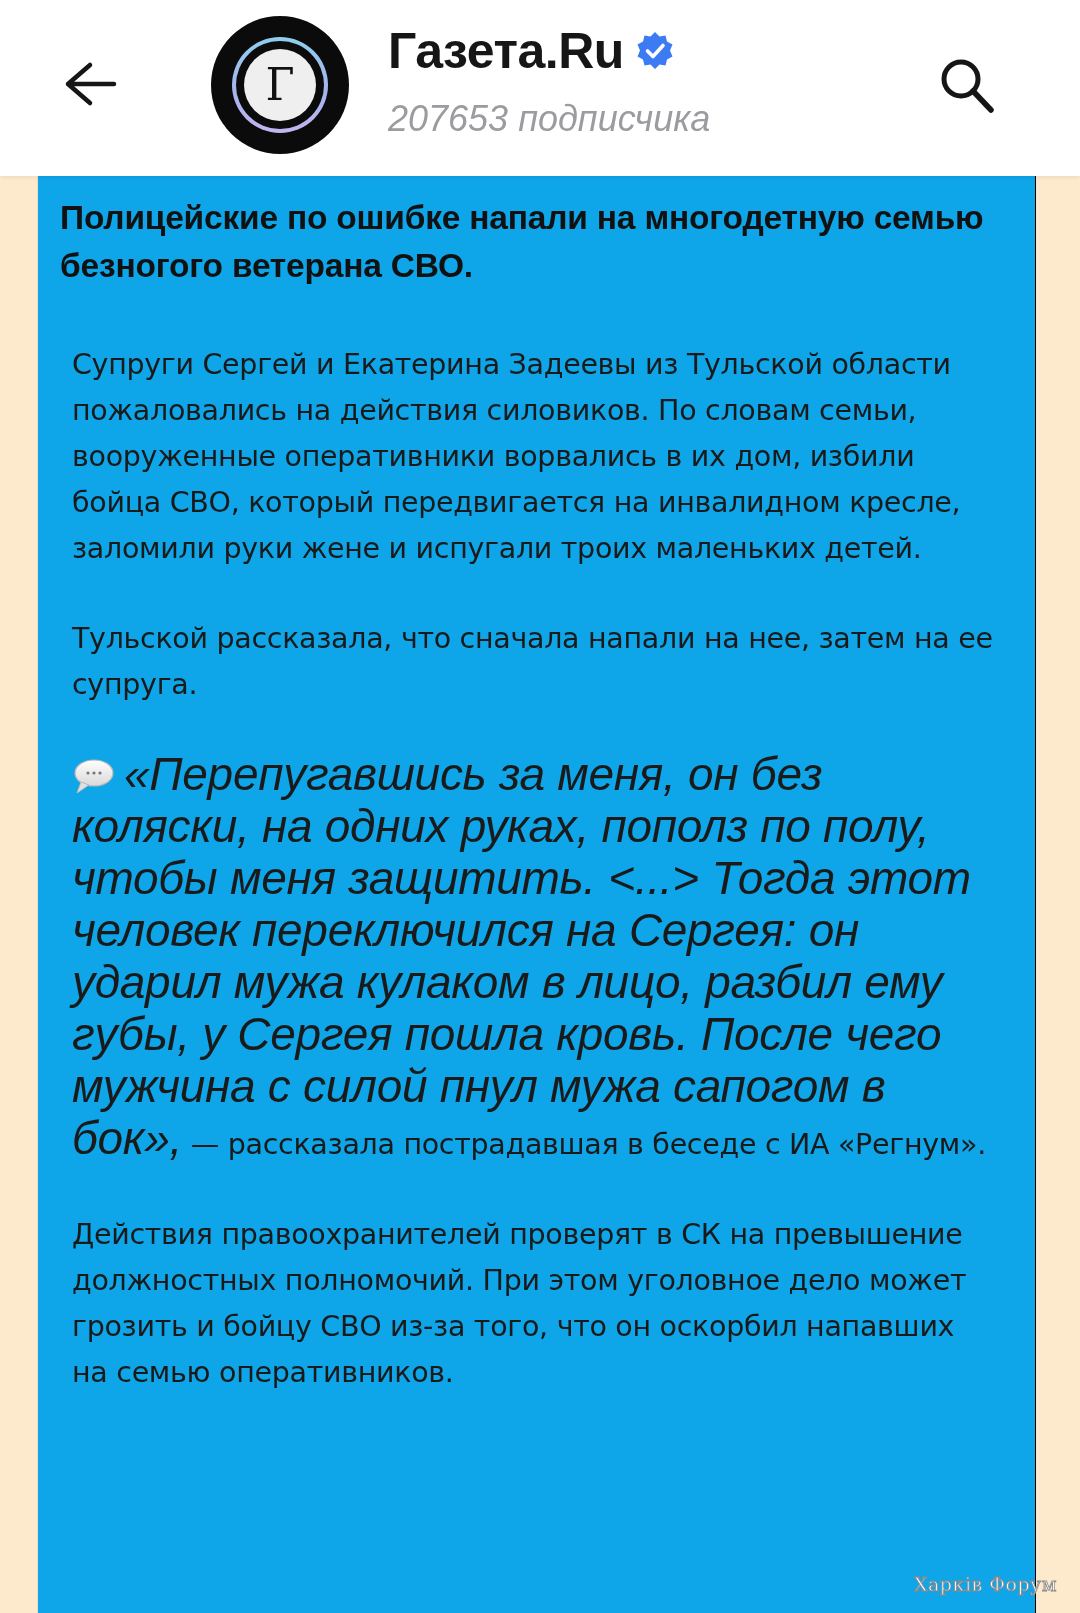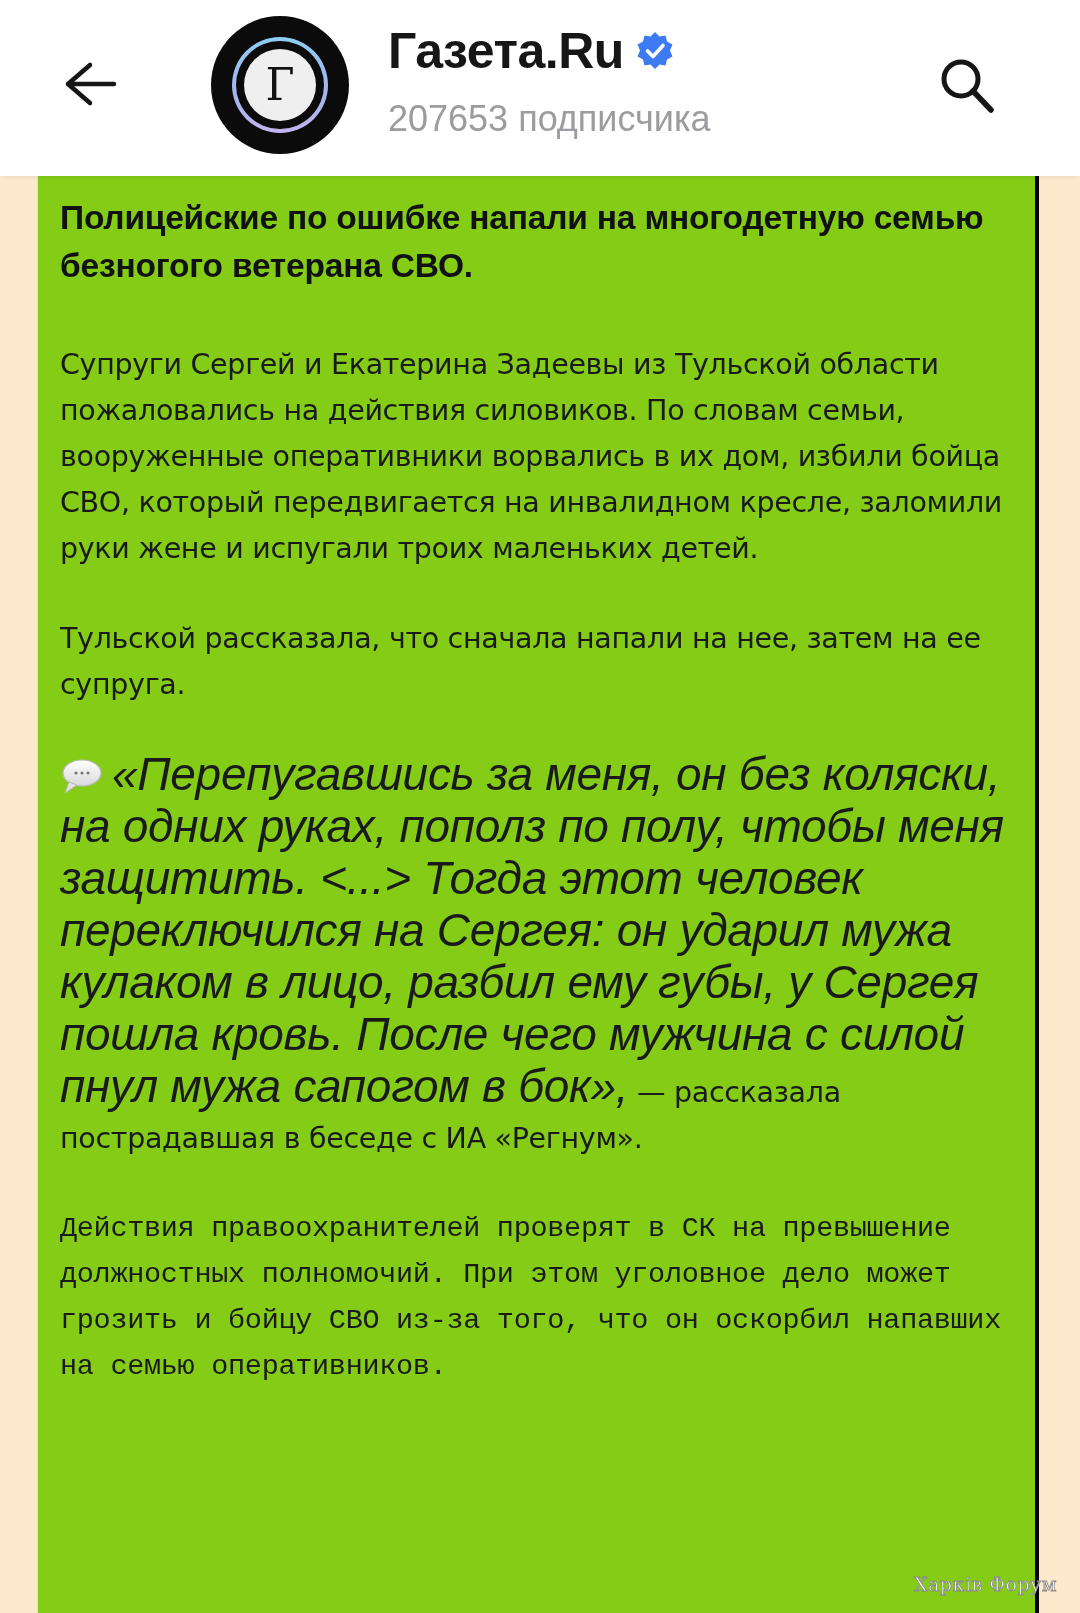--- a/index.html
+++ b/index.html
@@ -42,61 +42,61 @@
   .channel-title {
     position: absolute; left: 388px; top: 22px;
     display: flex; align-items: center;
     font-size: 50px; font-weight: 700; color: #161616; letter-spacing: -0.5px;
   }
   .verified {
     margin-left: 10px; width: 42px; height: 42px; display: inline-block;
   }
   .subscribers {
     position: absolute; left: 388px; top: 98px;
-    font-size: 36px; color: #9b9ba0;
+    font-size: 36px; color: #9b9ba0; font-style: italic;
   }
   .search-btn {
     position: absolute; left: 932px; top: 50px; width: 70px; height: 70px;
     display: flex; align-items: center; justify-content: center; cursor: pointer;
   }
   .card {
     position: absolute; left: 37px; top: 176px; width: 997px; height: 1437px;
-    background: #84cc16;
-    border-left: 1px solid #ecdcc4; border-right: 4px solid #000000;
+    background: #0ea5e9;
+    border-left: 1px solid #ecdcc4; border-right: 1px solid #000000;
   }
   .article {
     position: absolute; left: 22px; top: 18px; width: 950px;
   }
   .headline {
     font-size: 33.5px; font-weight: 700; color: #111;
     line-height: 48px; margin: 0;
     letter-spacing: -0.2px;
   }
   .para {
     font-family: "DejaVu Sans", sans-serif;
     font-size: 28.5px; color: #1a1a1a;
-    line-height: 46px; margin: 0;
+    line-height: 46px; margin: 12px;
     letter-spacing: -0.3px;
   }
   .p1 { margin-top: 52px; }
   .p2 { margin-top: 44px; }
   .quote-block { margin-top: 44px; }
   .quote-italic {
     font-family: "Liberation Sans", sans-serif; font-style: italic;
     font-size: 46px; color: #1a1a1a; letter-spacing: -0.3px;
   }
   .quote-tail {
     font-family: "DejaVu Sans", sans-serif; font-size: 28.5px; color: #1a1a1a; letter-spacing: -0.3px;
   }
   .quote-block .line-wrap { line-height: 45px; }
   .speech-icon {
     display: inline-block; width: 42px; height: 38px; vertical-align: -6px; margin-right: 10px;
   }
   .p3 { margin-top: 44px; }
-  .p4 { margin-top: 44px; font-family: Liberation Mono, monospace; }
+  .p4 { margin-top: 44px; }
   .watermark {
     position: absolute; left: 914px; top: 1573px;
     font-family: "DejaVu Serif", serif; font-size: 19px;
     color: #ffffff;
     -webkit-text-stroke: 0.8px #8a8a8a;
     letter-spacing: 0.5px;
     z-index: 6;
     text-align: right;
   }
 </style>

